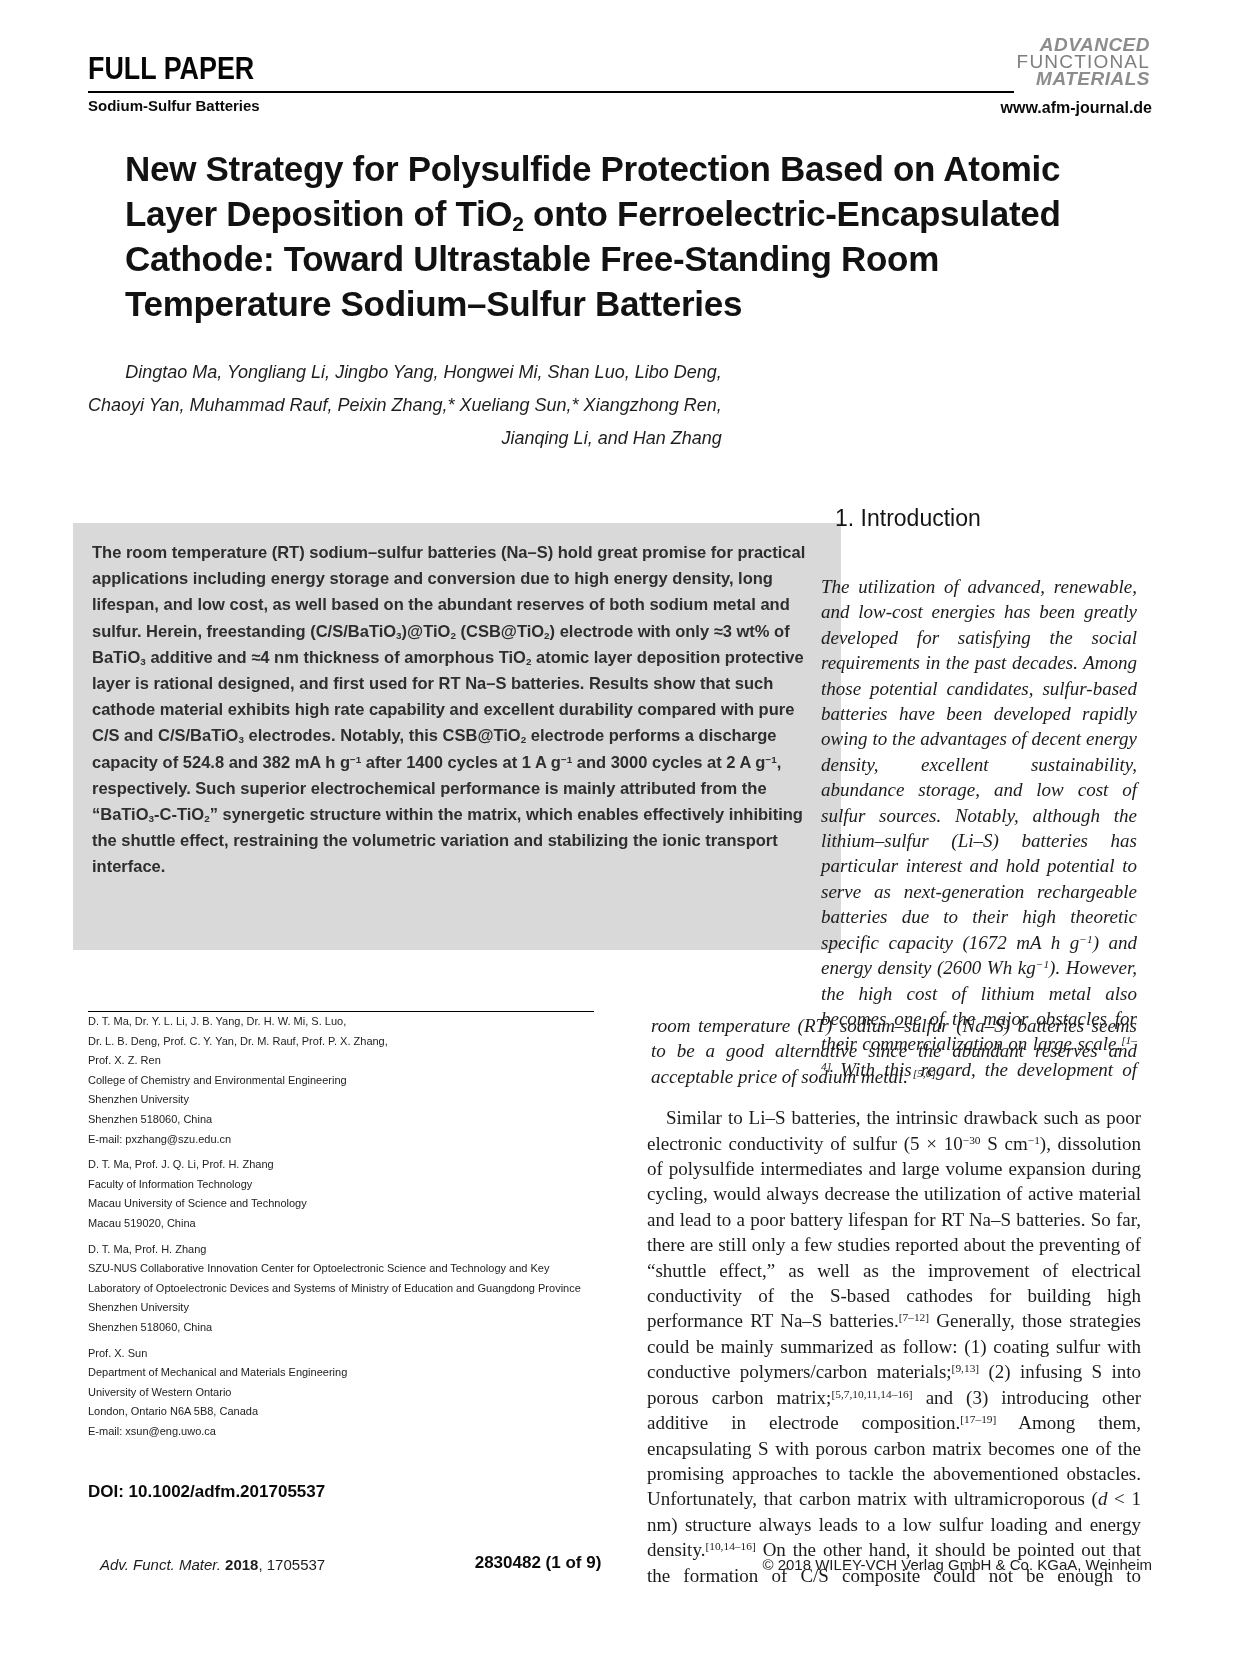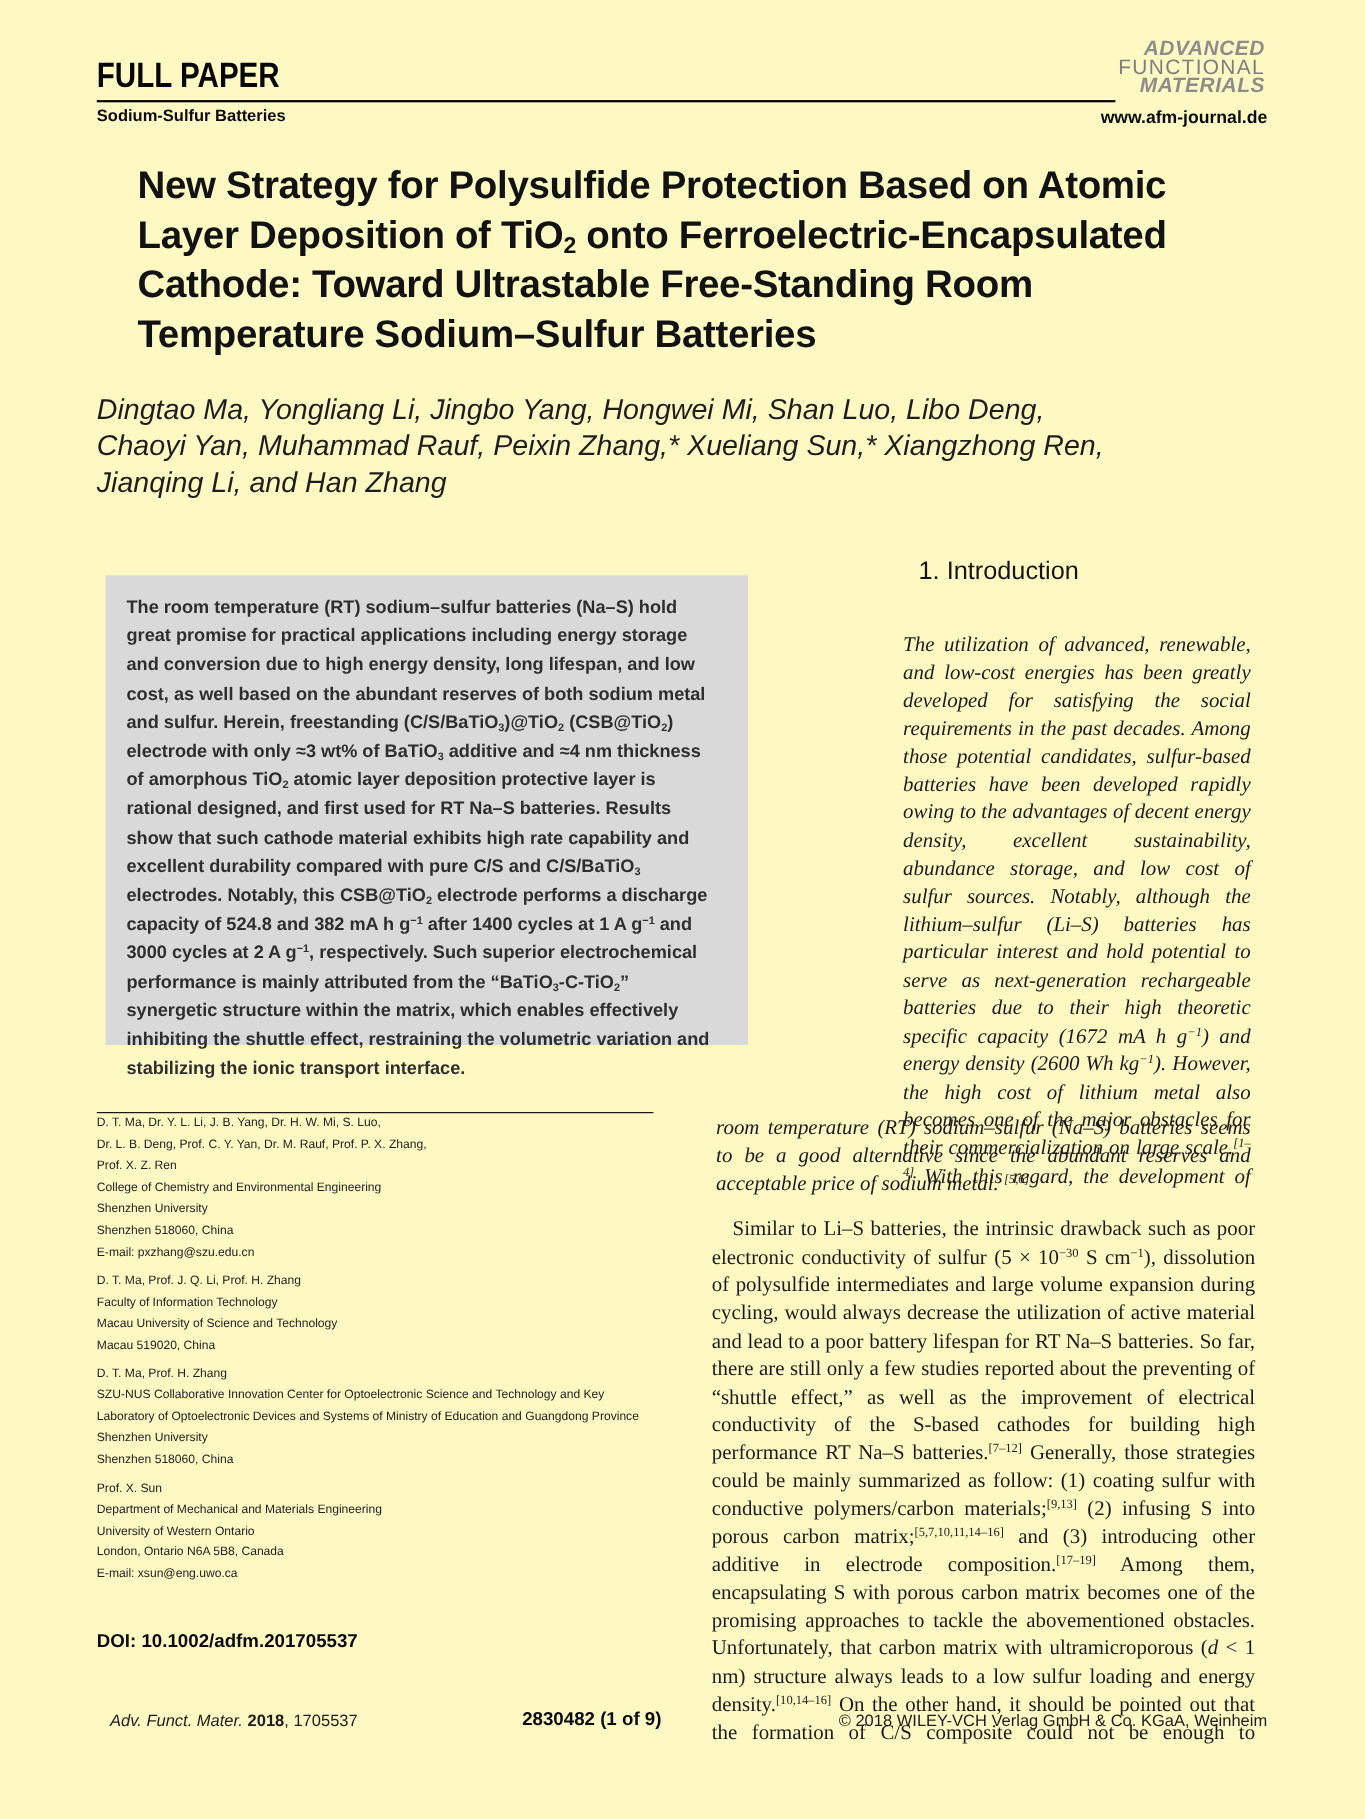--- a/index.html
+++ b/index.html
@@ -1,38 +1,38 @@
 <!DOCTYPE html>
 <html><head>
 <meta charset="utf-8">
 <style>
   html,body{margin:0;padding:0;background:#e8e8e8;}
-  .page{position:relative;width:1241px;height:1654px;background:#fef9c3;margin:0 auto;
+  .page{position:relative;width:1241px;height:1654px;background:#ffffff;margin:0 auto;
         font-family:"Liberation Sans",sans-serif;color:#1b1b1b;overflow:hidden;}
 
   
   .kicker{position:absolute;left:88px;top:50px;font-weight:900;font-size:32px;
           letter-spacing:0px;transform:scaleX(.84);transform-origin:left center;color:#060606;}
   .hrule{position:absolute;left:88px;top:91px;width:926px;height:2px;background:#000;}
   .section-label{position:absolute;left:88px;top:97px;font-weight:700;font-size:15px;color:#0a0a0a;}
   .logo{position:absolute;right:91px;top:36px;text-align:right;line-height:17px;
         font-style:italic;color:#8d8d8d;}
   .logo .l1{font-weight:800;font-size:19px;letter-spacing:.5px;}
   .logo .l2{font-weight:400;font-size:19px;font-style:normal;letter-spacing:1.2px;color:#7e7e7e;}
   .logo .l3{font-weight:800;font-size:19px;letter-spacing:.5px;}
   .site{position:absolute;right:89px;top:99px;font-weight:700;font-size:16px;color:#0a0a0a;}
 
   
   .title{position:absolute;left:88px;top:146px;color:#121212;}
   .title .tl{font-weight:700;font-size:35px;line-height:45px;letter-spacing:-.3px;white-space:nowrap;margin-left:37px;}
   .authors{position:absolute;left:88px;top:356px;color:#1e1e1e;font-style:italic;}
-  .authors .al{font-size:26px;line-height:33px;white-space:nowrap;font-weight:400;}
+  .authors .al{font-size:18px;line-height:33px;white-space:nowrap;font-weight:400;text-align:right;}
 
   
-  .abstract-box{position:absolute;left:96px;top:523px;width:584px;height:427px;
+  .abstract-box{position:absolute;left:73px;top:523px;width:768px;height:427px;
         background:#d9d9d9;box-sizing:border-box;padding:16px 34px 16px 19px;}
   .abstract-text{font-weight:700;font-size:16.5px;line-height:26.2px;color:#2e2e2e;text-align:left;}
 
   
   .intro-heading{position:absolute;left:835px;top:505px;font-weight:400;font-size:23px;color:#141414;}
   .serif{font-family:"Liberation Serif",serif;color:#1b1b1b;}
   .col-narrow{position:absolute;left:805px;top:558px;width:348px;
         font-size:19px;line-height:25.4px;text-align:justify;text-align-last:justify;}
   .col-wide{position:absolute;left:635px;top:997px;width:518px;
         font-size:19px;line-height:25.4px;text-align:justify;}

